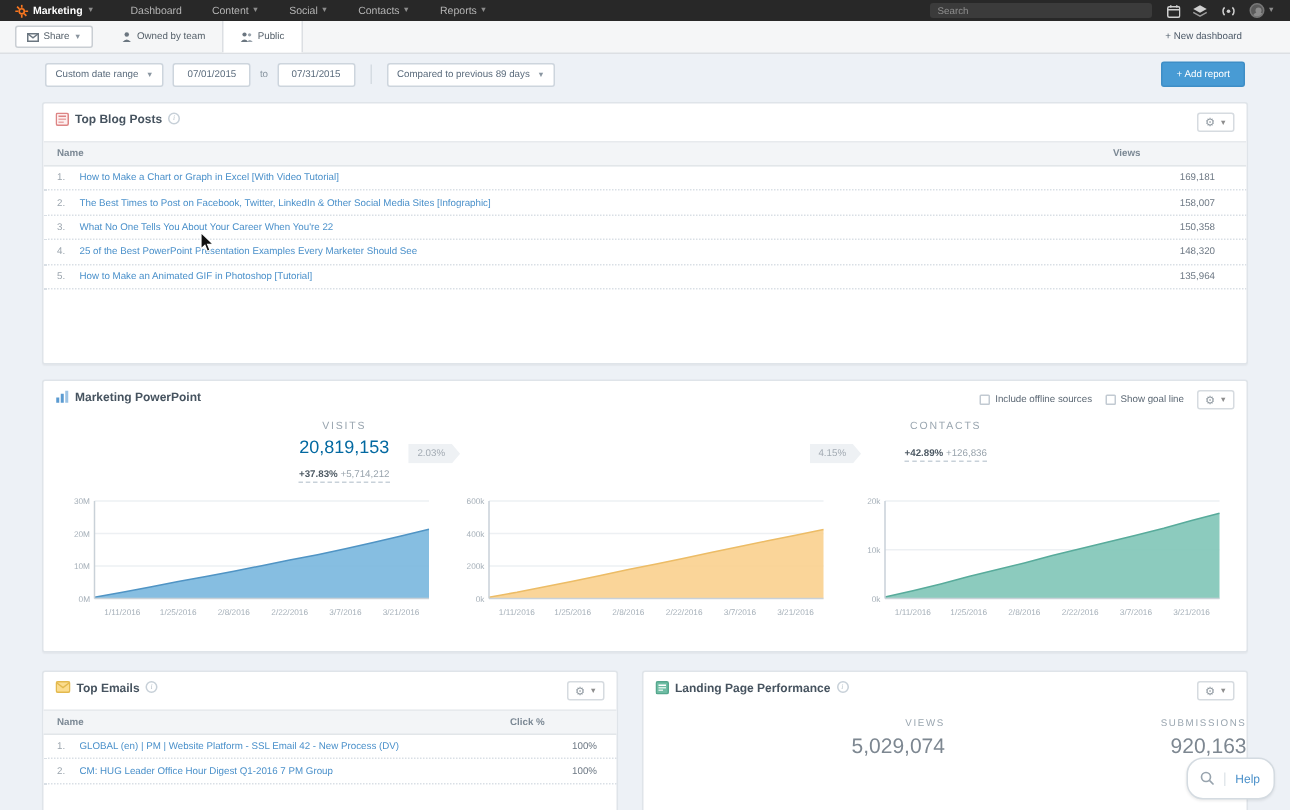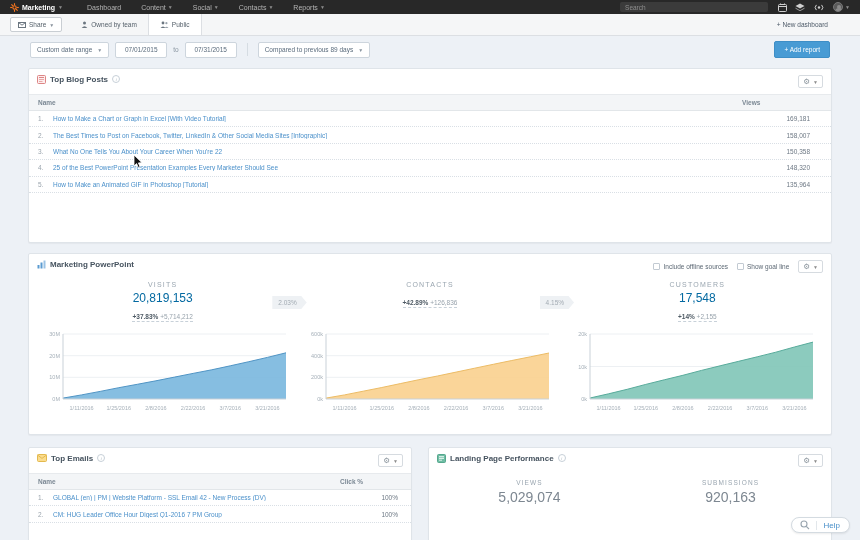--- a/index.html
+++ b/index.html
@@ -69,26 +69,26 @@
   .delta-pct { font-weight:bold; color:#4e5a64; }
   .delta-abs { color:#98a3ac; }
   .conv-badge { position:absolute; top:15px; background:#eef1f4; color:#a3abb3; font-size:6.5px; padding:3px 10px 3px 6px; clip-path:polygon(0 0, 84% 0, 100% 50%, 84% 100%, 0 100%); }
   .charts-row { display:flex; margin-top:6px; padding:0 6px; }
   .chart-box { flex:1; height:84px; margin:0 6px; }
 
   .bottom-row { display:flex; gap:16px; }
   #emails-card { width:384px; height:120px; }
   #landing-card { flex:1; height:120px; }
   .landing-metrics { display:flex; margin-top:6px; }
-  .landing-metric { flex:1; text-align:center; }
+  .landing-metric { flex:1; text-align:right; }
   .lm-label { font-size:6.5px; letter-spacing:1.1px; color:#9aa6b0; margin-bottom:3px; }
   .lm-value { font-size:14px; color:#7d8791; }
 
   
-  .help-pill { position:absolute; right:10px; bottom:7px; background:#fff; border:1px solid #d4dbe1; border-radius:11px; height:16px; display:flex; align-items:center; padding:0 9px 0 8px; box-shadow:0 1px 2px rgba(0,0,0,0.08); cursor:pointer; }
+  .help-pill { position:absolute; right:10px; bottom:7px; background:#fff; border:1px solid #d4dbe1; border-radius:11px; height:28px; display:flex; align-items:center; padding:0 9px 0 8px; box-shadow:0 1px 2px rgba(0,0,0,0.08); cursor:pointer; }
   .help-label { font-size:8px; color:#4a90ca; margin-left:6px; border-left:1px solid #e2e7eb; padding-left:7px; }
 
   .cursor { position:absolute; left:133px; top:155px; z-index:50; pointer-events:none; }
   svg text { font-family:"Liberation Sans",sans-serif; }
 </style>
 </head>
 <body>
 
 <div class="topnav">
   <div class="brand">
@@ -270,25 +270,20 @@
 
     <div class="metrics-row">
       <div class="metric">
         <div class="metric-label">VISITS</div>
         <div class="metric-value">20,819,153</div>
         <div class="metric-delta"><span class="delta-pct">+37.83%</span> <span class="delta-abs">+5,714,212</span></div>
       </div>
       <div class="metric">
         <div class="metric-label">CONTACTS</div>
         <div class="metric-delta"><span class="delta-pct">+42.89%</span> <span class="delta-abs">+126,836</span></div>
-      </div>
-      <div class="metric">
-        <div class="metric-label">CUSTOMERS</div>
-        <div class="metric-value">17,548</div>
-        <div class="metric-delta"><span class="delta-pct">+14%</span> <span class="delta-abs">+2,155</span></div>
       </div>
       <div class="conv-badge" style="left:calc(33.33% - 24px);">2.03%</div>
       <div class="conv-badge" style="left:calc(66.66% - 24px);">4.15%</div>
     </div>
 
     <div class="charts-row">
       <div class="chart-box"><svg width="251" height="84">
             <text x="19" y="72" text-anchor="end" font-size="5.5" fill="#a6b0b9">0M</text>
             <line x1="22" y1="48.3" x2="245" y2="48.3" stroke="#edf0f3"></line>
             <text x="19" y="50.3" text-anchor="end" font-size="5.5" fill="#a6b0b9">10M</text>

